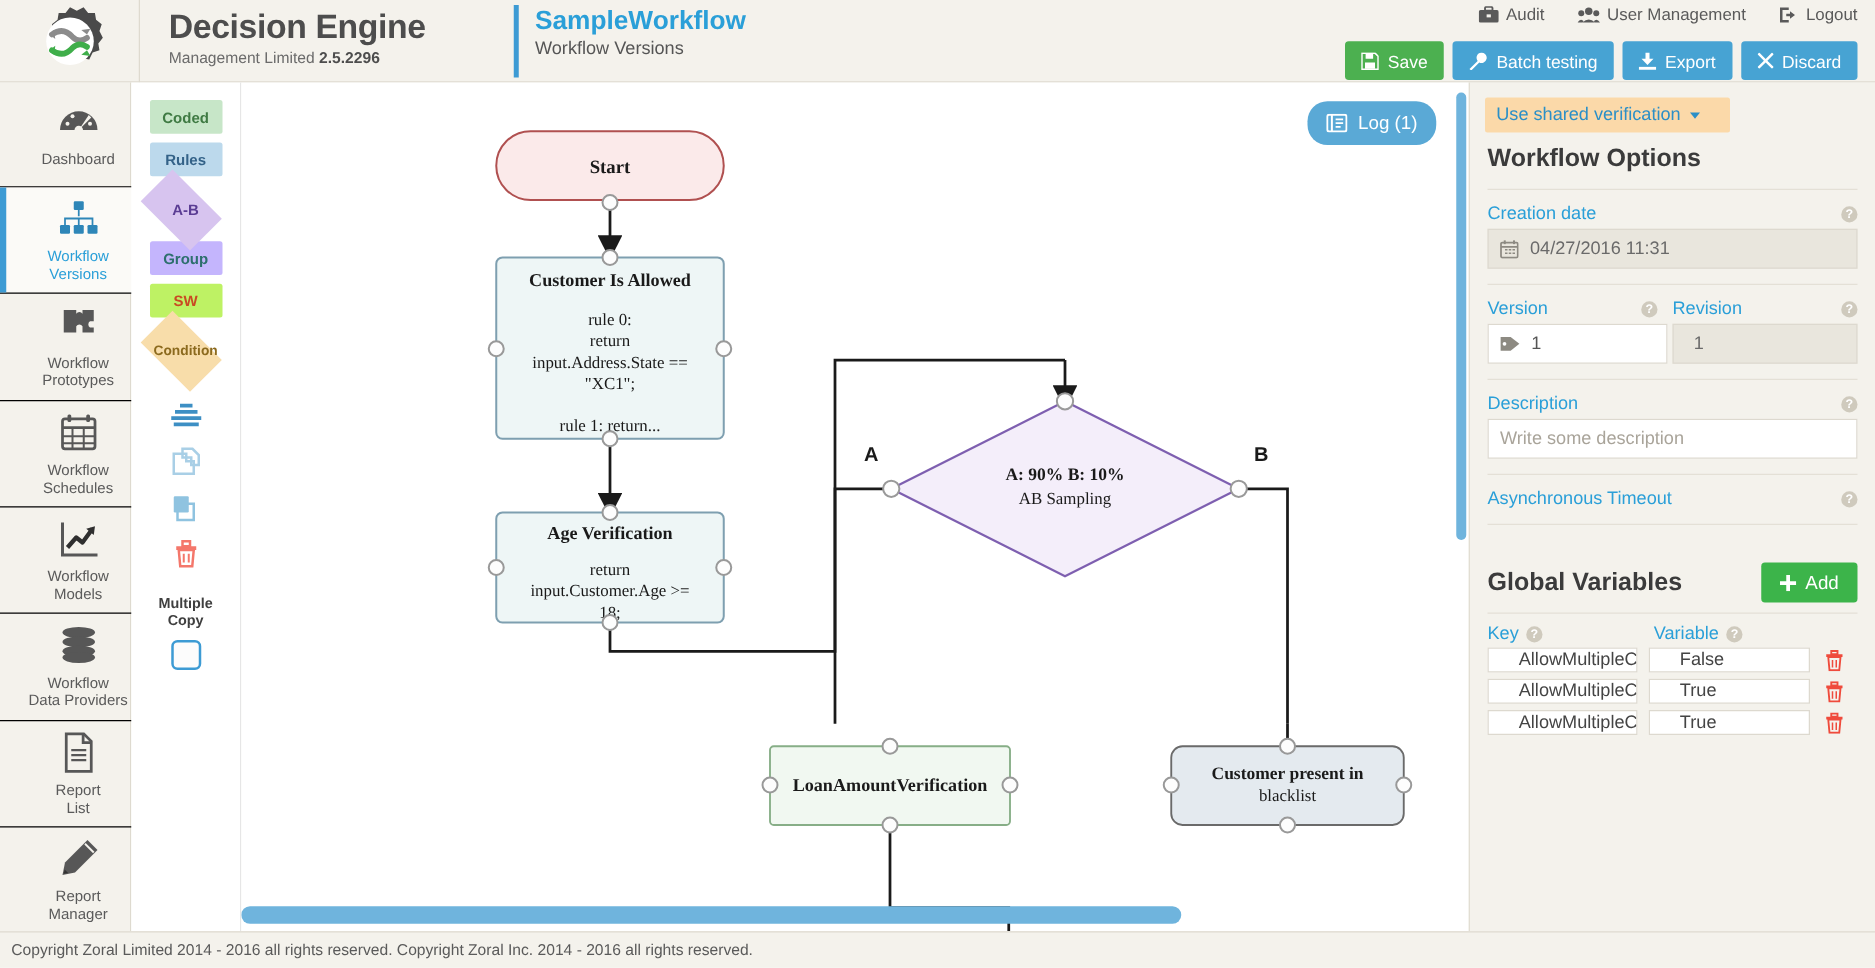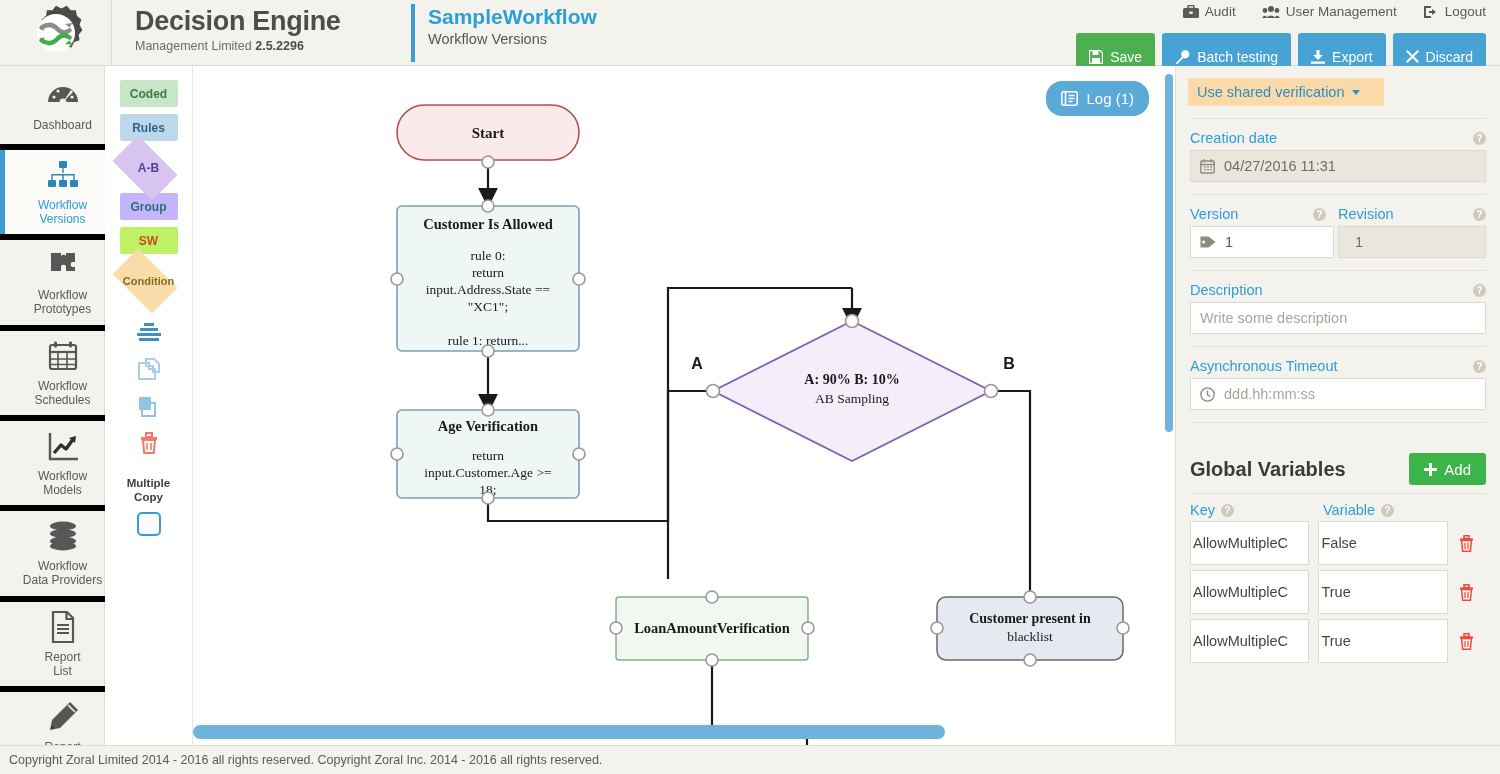--- a/index.html
+++ b/index.html
@@ -45,37 +45,37 @@
   }
   .top-link { display: flex; align-items: center; gap: 6px; cursor: pointer; }
   .top-link svg { display:block; }
 
   .btn-row {
     position: absolute; right: 14px; top: 33px;
     display: flex; gap: 7px;
   }
   .btn {
     display: flex; align-items: center; gap: 7px;
-    height: 47px; padding: 0 13px;
+    height: 31px; padding: 0 13px;
     border-radius: 3px; border: none;
     color: #fff; font-size: 14px; cursor: pointer;
     font-family: "Liberation Sans", sans-serif;
   }
   .btn-green { background: #4cb050; }
   .btn-blue  { background: #47a3d3; }
 
   
   .sidebar {
     position: absolute; left: 0; top: 66px; width: 105px; height: 679px;
     background: #f4f2ec; border-right: 1px solid #dedacf;
   }
   .side-item {
     position: relative; width: 125px; min-height: 84px;
     display: flex; flex-direction: column; align-items: center; justify-content: center;
-    border-bottom: 6px solid #000000;
+    border-bottom: 1px solid #000000;
     cursor: pointer; padding: 8px 4px;
   }
   .side-item .s-label {
     margin-top: 6px; font-size: 12px; color: #5a5a5a;
     text-align: center; line-height: 1.18;
   }
   .side-item.active { background: #fbfaf7; }
   .side-item.active::before {
     content: ''; position: absolute; left: 0; top: 0; bottom: 0; width: 5px;
     background: #3d9bd4;
@@ -206,22 +206,22 @@
     display: flex; align-items: center; gap: 7px;
     font-family: "Liberation Sans", sans-serif;
   }
   .gv-table { margin: 8px 14px 0 14px; }
   .gv-hrow { display: flex; align-items: center; padding-bottom: 3px; }
   .gv-hcell {
     font-size: 14.5px; color: #2a9fd8; display: flex; align-items: center;
   }
   .gv-row { display: flex; align-items: center; margin-bottom: 5px; }
   .gv-cell {
-    height: 44px; background: #fff; border: 1px solid #ddd9cf;
-    display: flex; align-items: center; padding: 0 2px;
+    height: 20px; background: #fff; border: 1px solid #ddd9cf;
+    display: flex; align-items: center; padding: 0 24px;
     font-size: 14.5px; color: #444; overflow: hidden; white-space: nowrap;
   }
   .gv-key { width: 124px; margin-right: 9px; }
   .gv-val { width: 134px; }
   .gv-del { width: 40px; display: flex; justify-content: center; cursor: pointer; }
 
   
   .footer {
     position: absolute; left: 0; bottom: 0; width: 1500px; height: 29px;
     background: #f4f2ec; border-top: 1px solid #dedacf;
@@ -576,20 +576,21 @@
     </div>
   </div>
 
   <div class="rpanel">
 
     <div class="shared-verif-btn">
       <span>Use shared verification</span>
       <span class="caret"></span>
     </div>
 
+    <div class="rp-h2">Workflow Options</div>
     <div class="hr-line"></div>
 
     <div class="field">
       <div class="field-label">
         <span>Creation date</span>
         <span class="help-dot help-right">?</span>
       </div>
       <div class="input-box readonly">
         <svg width="15" height="15" viewBox="0 0 15 15">
           <rect x="0.8" y="2" width="13.4" height="12" rx="1" fill="none" stroke="#8d8a82" stroke-width="1.4"></rect>
@@ -637,27 +638,20 @@
       <div class="input-box">
         <span class="ph">Write some description</span>
       </div>
     </div>
     <div class="hr-line"></div>
 
     <div class="field">
       <div class="field-label">
         <span>Asynchronous Timeout</span>
         <span class="help-dot help-right">?</span>
-      </div>
-      <div class="input-box">
-        <svg width="15" height="15" viewBox="0 0 15 15">
-          <circle cx="7.5" cy="7.5" r="6.6" fill="none" stroke="#8d8a82" stroke-width="1.4"></circle>
-          <path d="M7.5 3.6 v4.2 l3 1.7" fill="none" stroke="#8d8a82" stroke-width="1.4"></path>
-        </svg>
-        <span class="ph">ddd.hh:mm:ss</span>
       </div>
     </div>
     <div class="hr-line"></div>
 
 
     <div class="gv-head">
       <div class="gv-title">Global Variables</div>
       <button class="gv-add">
         <svg width="13" height="13" viewBox="0 0 13 13">
           <path d="M5 0 h3 v5 h5 v3 h-5 v5 h-3 v-5 h-5 v-3 h5z" fill="#fff"></path>

